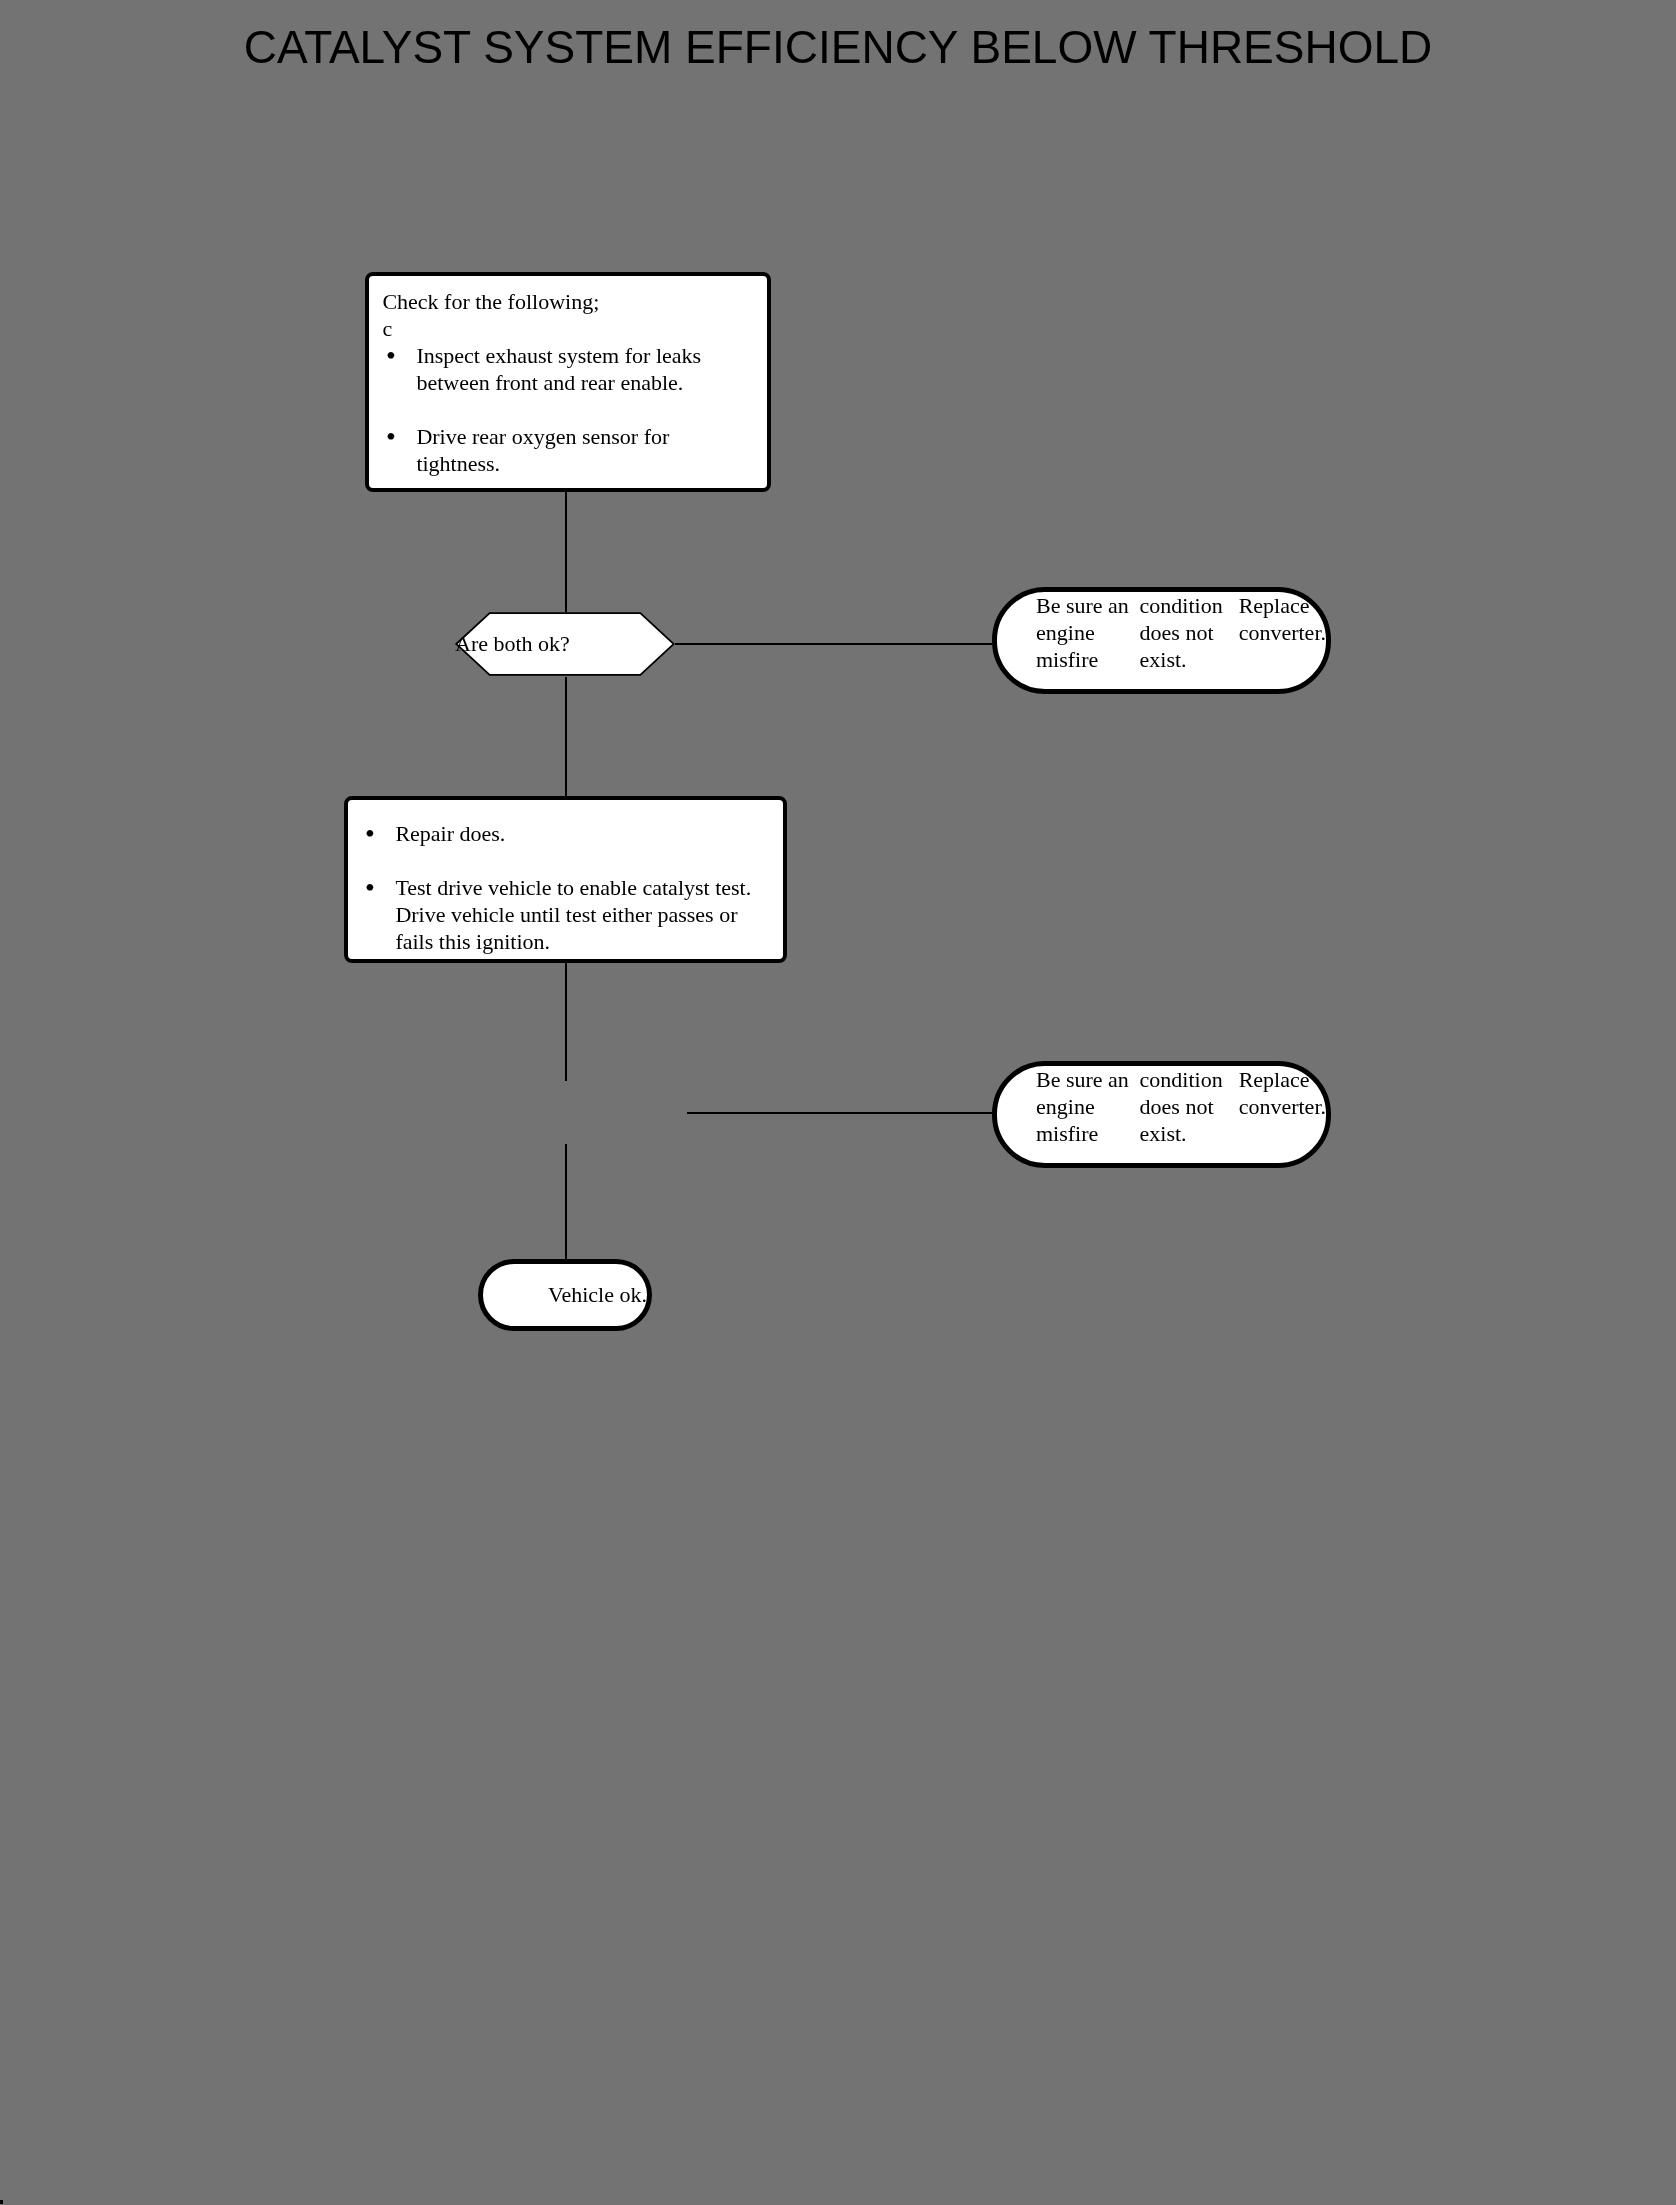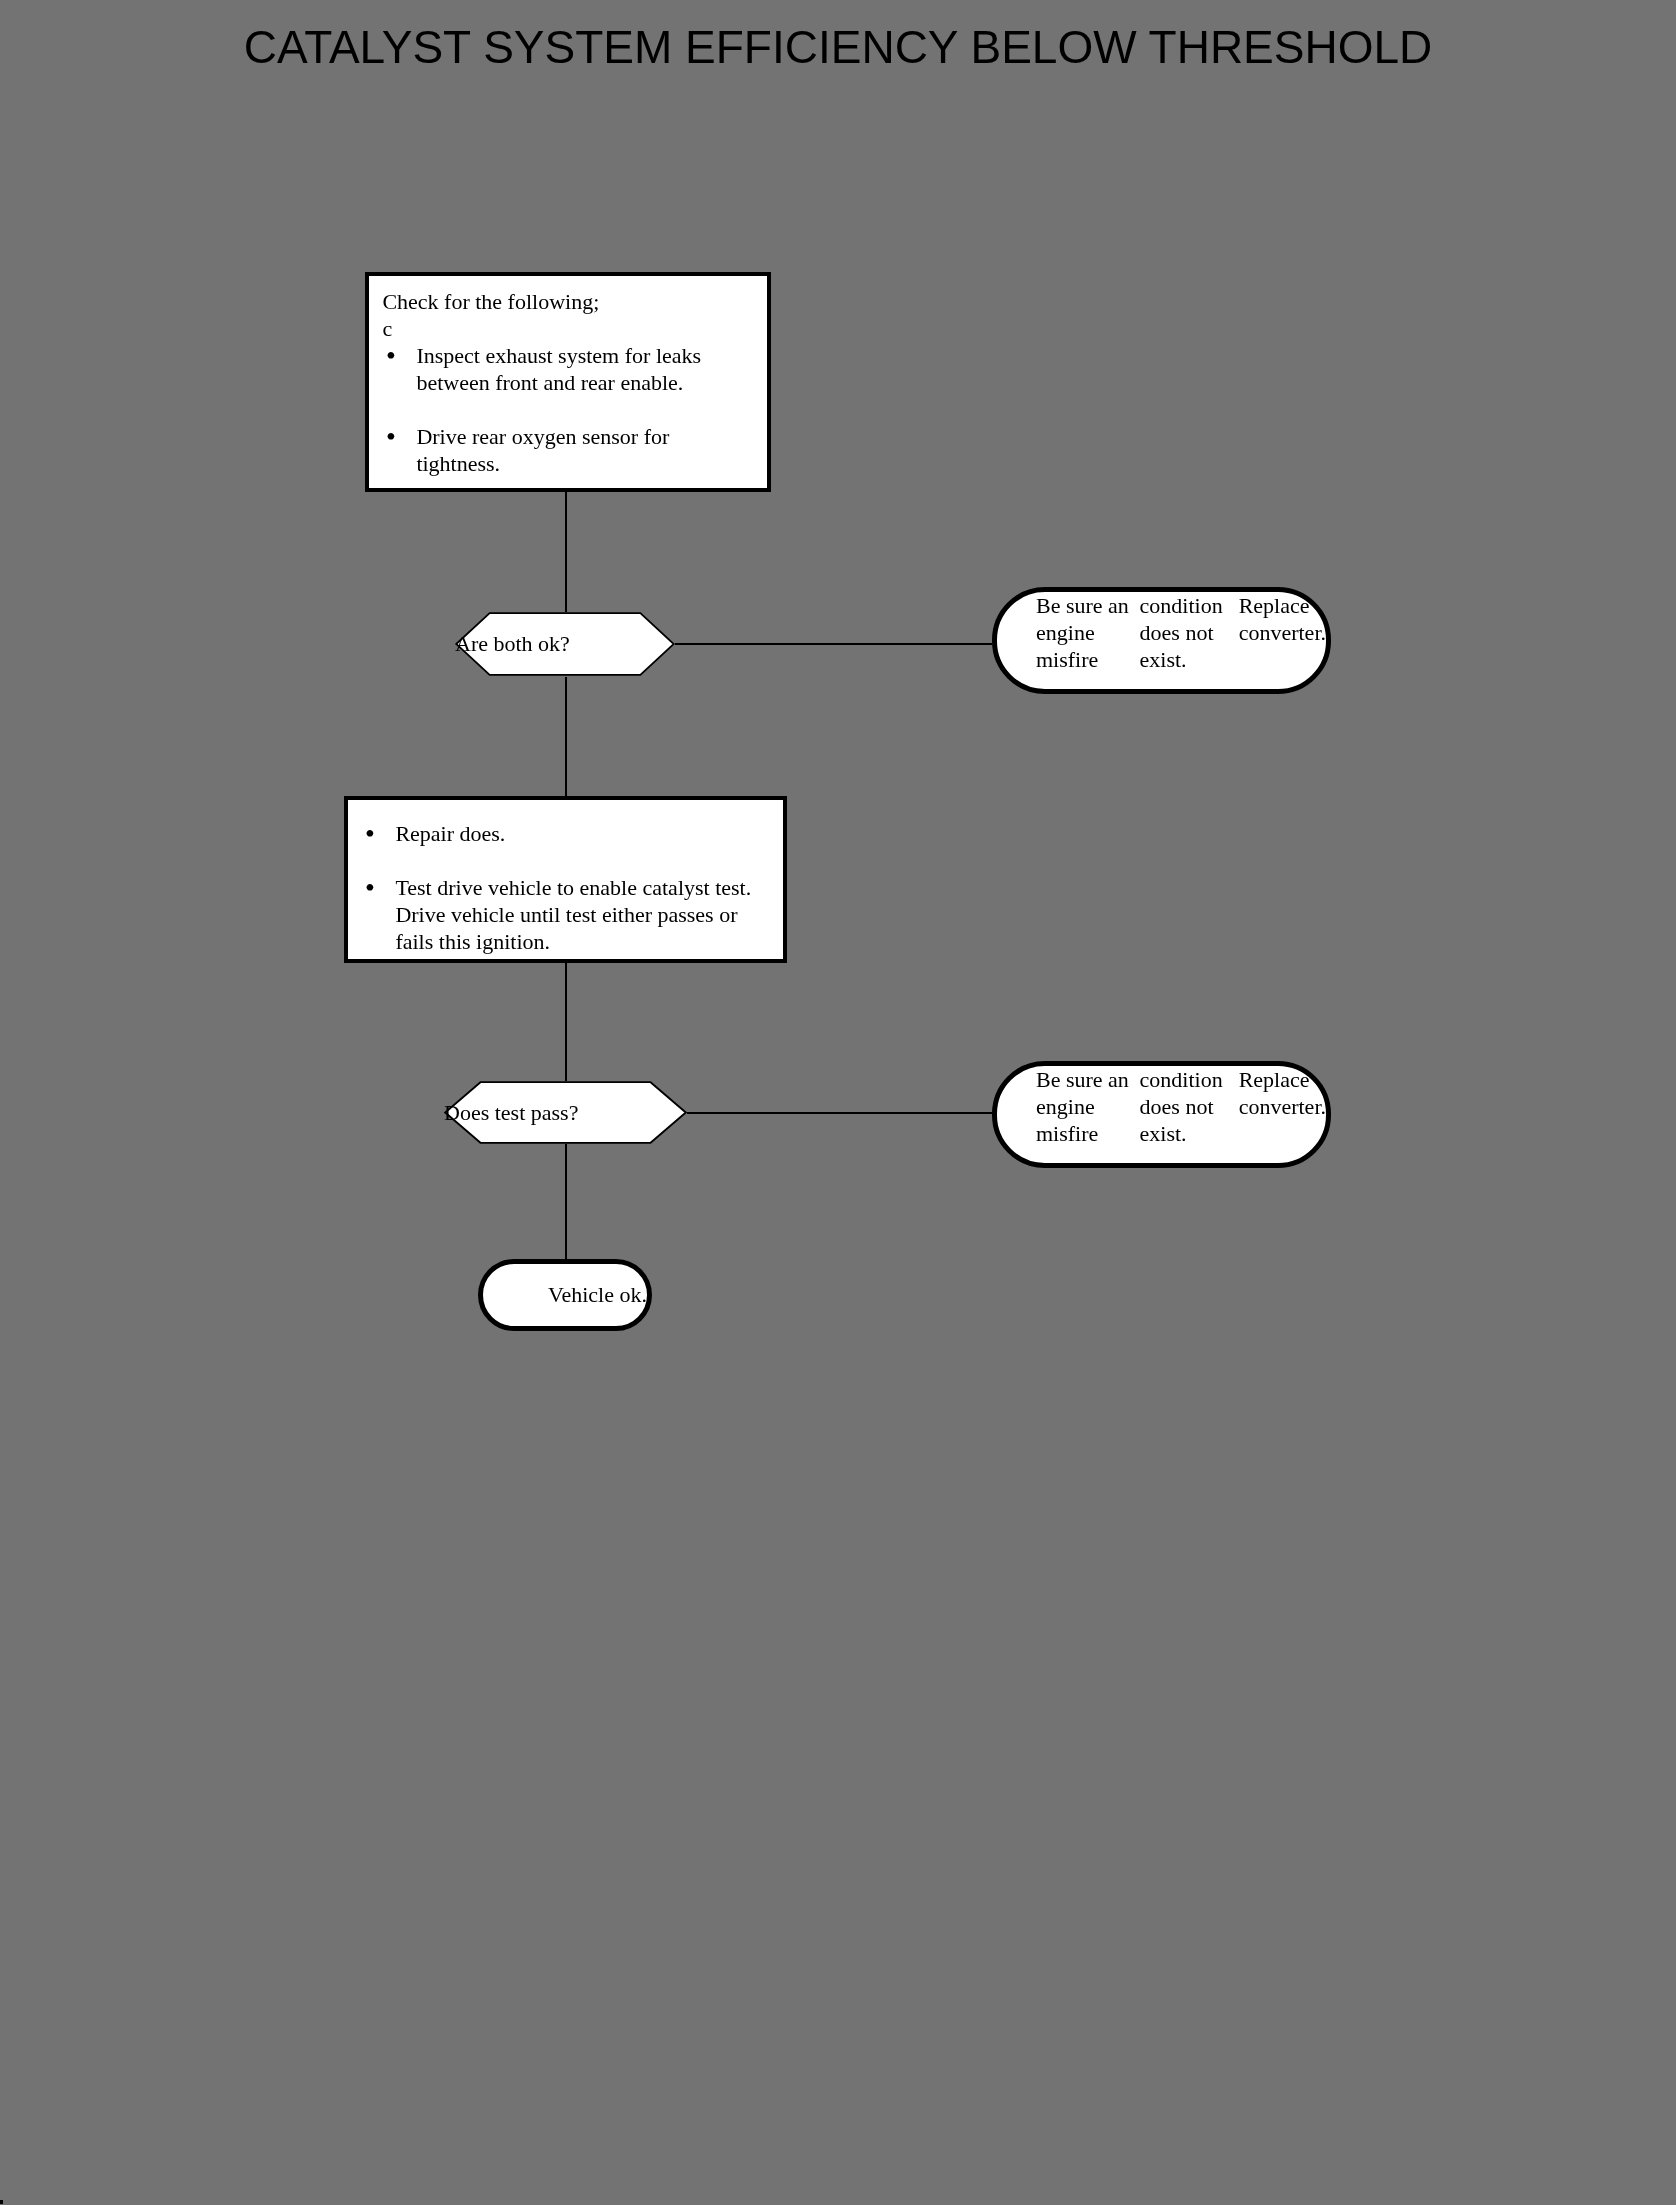--- a/index.html
+++ b/index.html
@@ -23,21 +23,21 @@
     font-family: "Liberation Sans", "DejaVu Sans", sans-serif;
     font-size: 46px;
     font-weight: 400;
     line-height: 1;
     letter-spacing: 0px;
     white-space: nowrap;
     color: #000000;
   }
 
   
-  .node { position: absolute; box-sizing: border-box; background: #ffffff; }
+  .node { position: absolute; box-sizing: border-box; background: #ffffff; border-radius: 8px; }
 
   .process { border: 4.3px solid #000000; }
 
   #box-check  { left: 365px; top: 272px;  width: 406px; height: 220px; padding: 12px 11px 0 13.4px; }
   #box-repair { left: 344px; top: 796px; width: 443px; height: 167px; padding: 19.5px 8.5px 0 13.4px; }
 
   .textline { font-size: 22px; line-height: 27px; }
 
   .bullet-row { display: flex; align-items: flex-start; }
   .bullet-row .bullet {
@@ -146,26 +146,20 @@
       <span class="bullet-text">Repair does.</span>
     </div>
     <div class="bullet-row gap-before">
       <span class="bullet">•</span>
       <span class="bullet-text">Test drive vehicle to enable catalyst test. Drive vehicle until test either passes or fails this ignition.</span>
     </div>
   </div>
 
   <div class="connector" id="conn-repair-to-pass"></div>
 
-  <div class="node decision" id="hex-pass">
-    <svg class="hex-svg" viewBox="0 0 400 104" preserveAspectRatio="none">
-      <polygon points="2,52 60,2 340,2 398,52 340,102 60,102" fill="#ffffff" stroke="#000000" stroke-width="3"></polygon>
-    </svg>
-    <span class="decision-label">Does test pass?</span>
-  </div>
 
   <div class="connector" id="conn-pass-to-misfire"></div>
 
   <div class="node terminator" id="term-misfire-2">
     <div class="term-line">Be sure an engine misfire</div>
     <div class="term-line">condition does not exist.</div>
     <div class="term-line">Replace converter.</div>
   </div>
 
   <div class="connector" id="conn-pass-to-end"></div>

